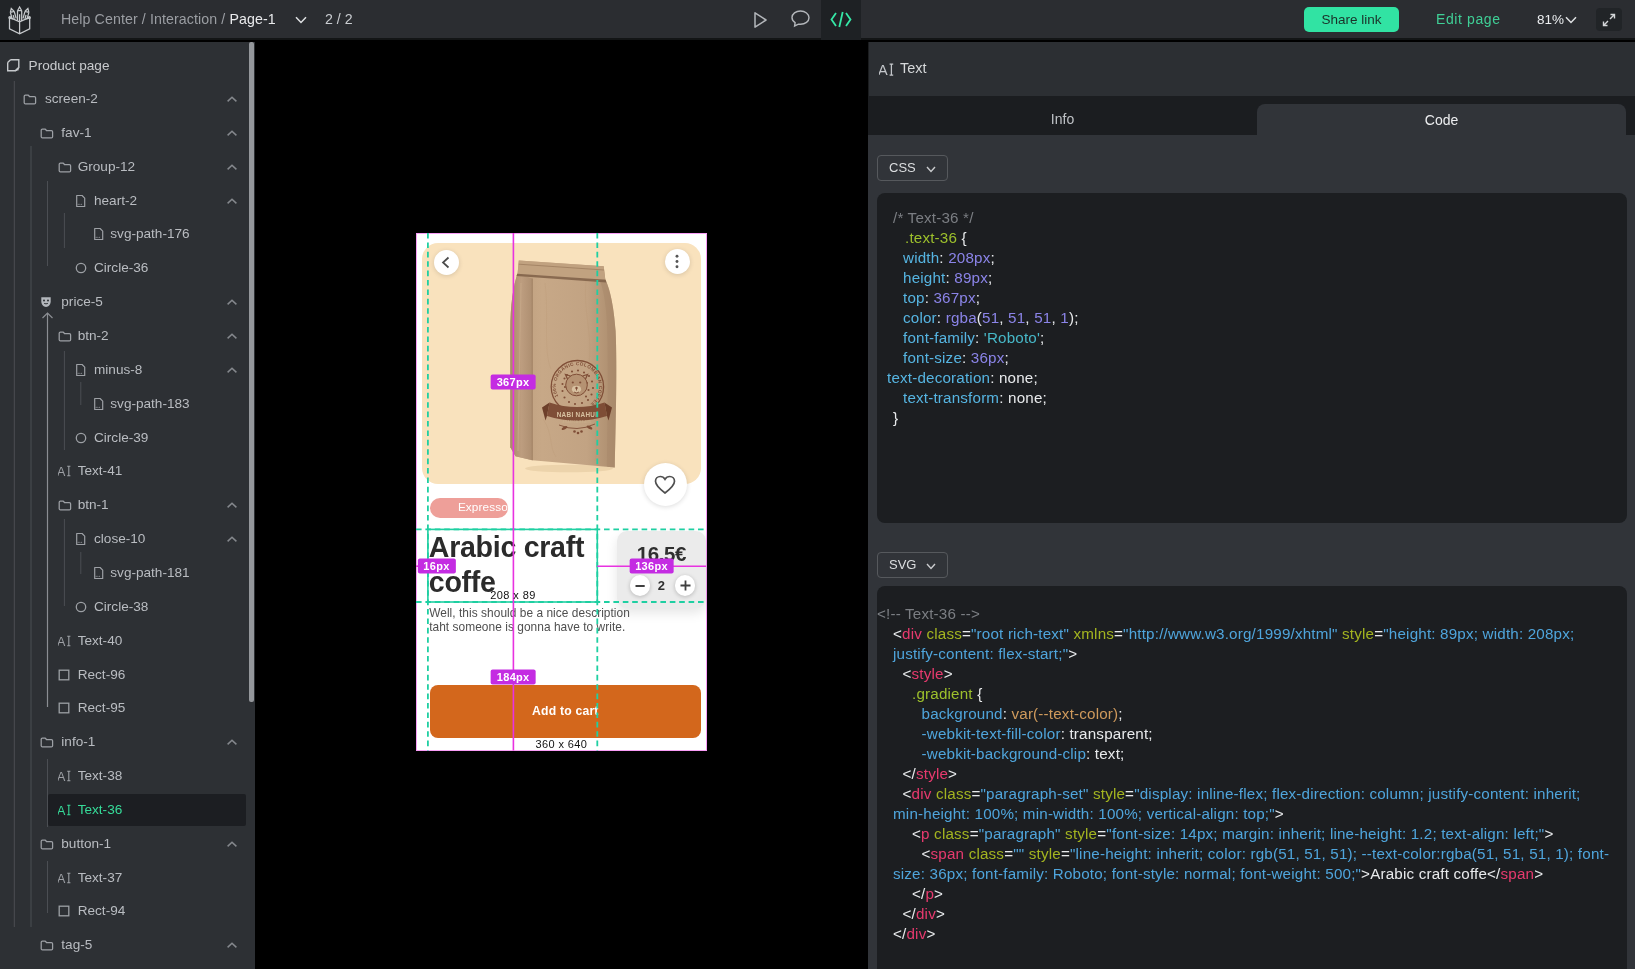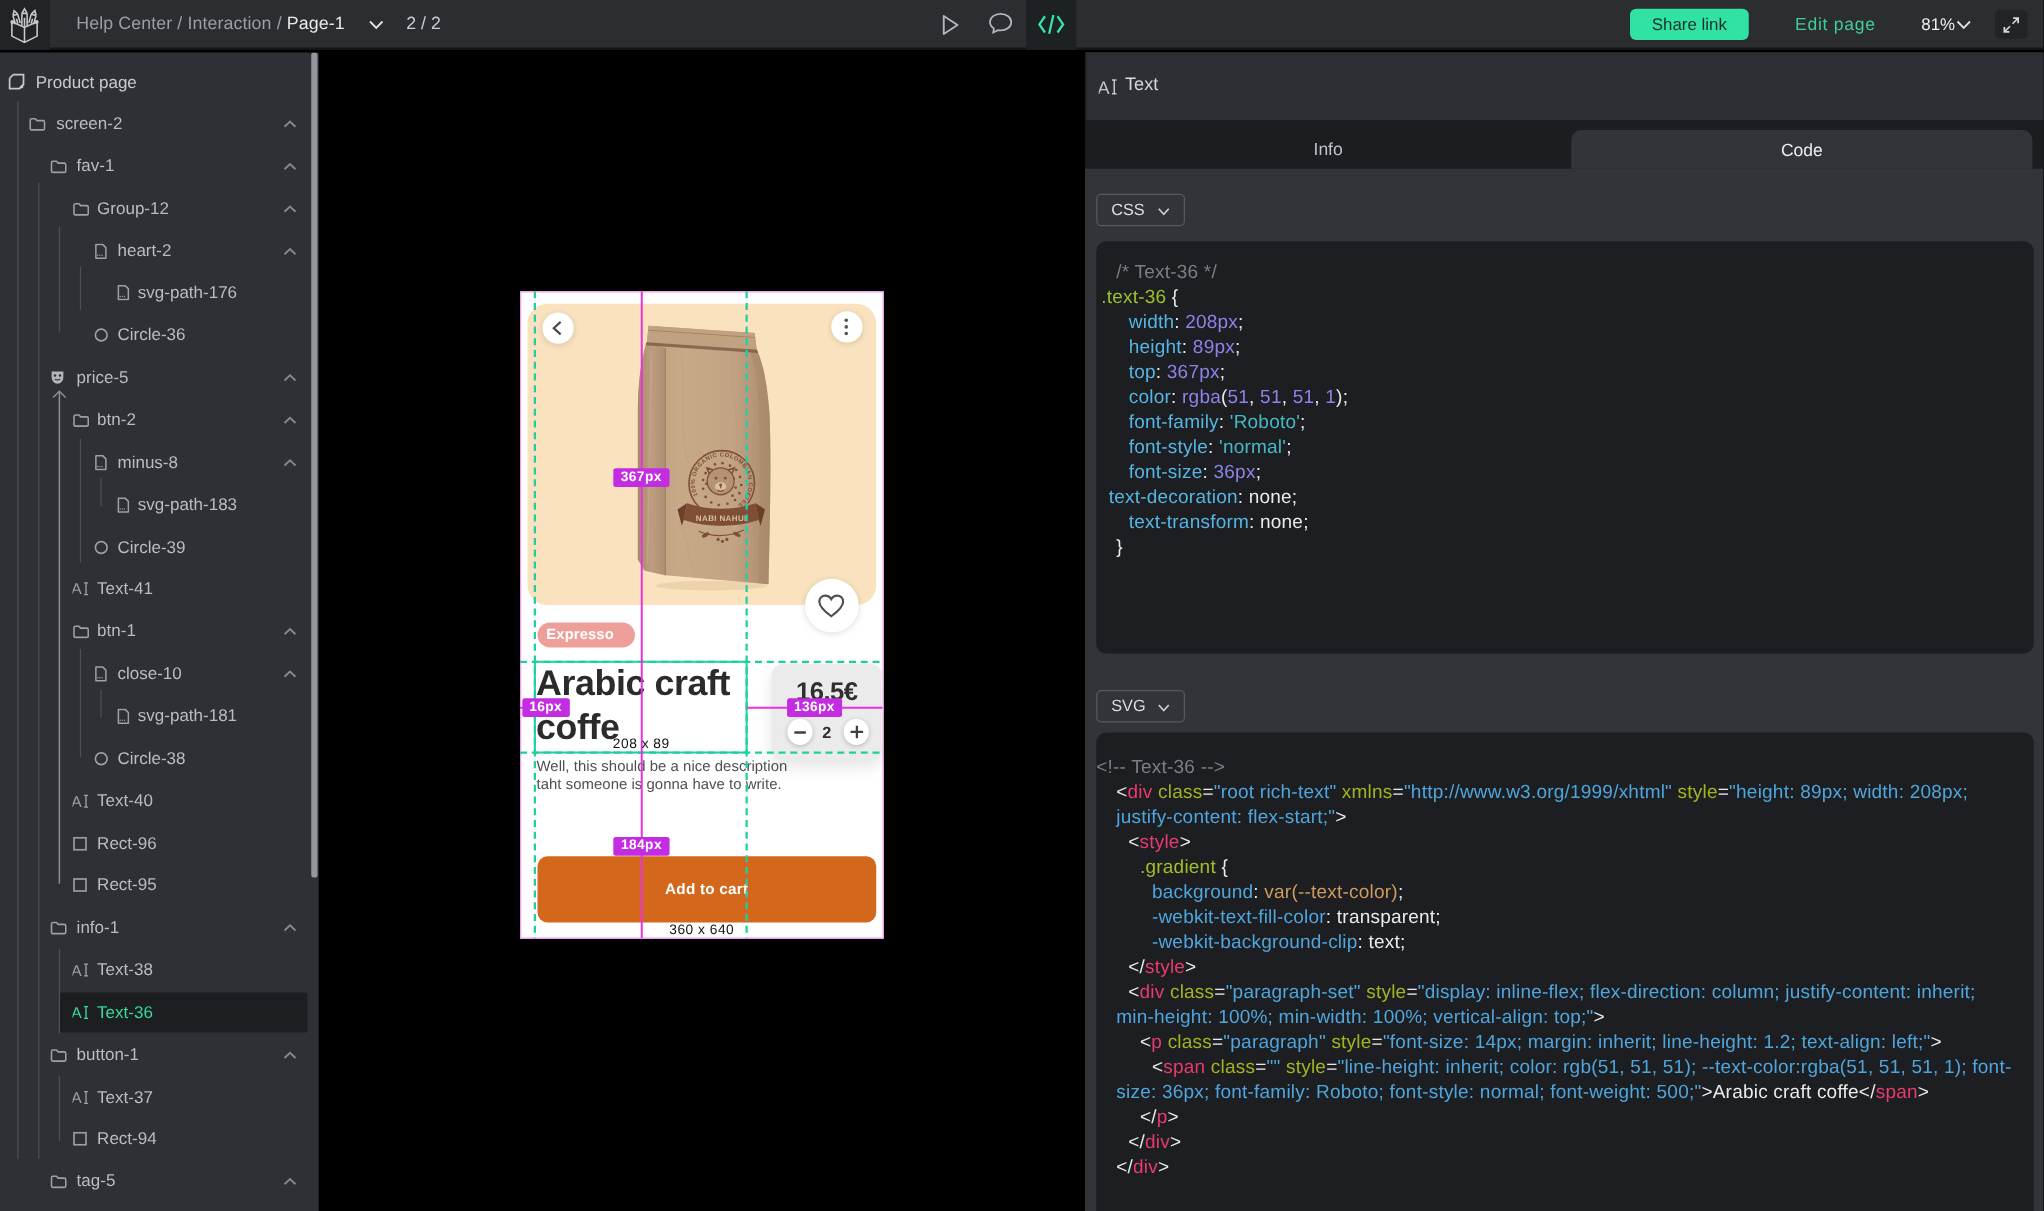--- a/index.html
+++ b/index.html
@@ -38,21 +38,21 @@
 .cc{color:#7b7e83}.cg{color:#9dc02c}.cb{color:#4fa5dc}.cb2{color:#56b5e2}
 .cp{color:#8b84e8}.cs{color:#47b8c8}.ct{color:#e73a6e}.co{color:#a3b420}.cor{color:#cf9a5c}
 
 #phone{position:absolute;left:415.5px;top:232.8px;width:291px;height:518px;background:#fff;border:1.5px solid #f89df6}
 .ph{position:absolute}
 #cream{left:5.3px;top:9.5px;width:279px;height:241px;border-radius:16px;background:#f9e2bd}
 .wcirc{background:#fff;border-radius:50%;box-shadow:0 1px 5px rgba(0,0,0,.14)}
 #backb{left:17.3px;top:16px;width:25px;height:25px}
 #menub{left:248.3px;top:15.7px;width:25px;height:25px}
 #heartb{left:227.3px;top:229.5px;width:43px;height:43px}
-#pill{left:13.6px;top:264.7px;width:77.8px;height:19.5px;border-radius:10px;background:#ee9f99;color:#fff;font-size:11.8px;font-weight:bold;text-align:left;padding-left:7px;line-height:19.5px;letter-spacing:.1px}
+#pill{left:13.6px;top:264.7px;width:77.8px;height:19.5px;border-radius:10px;background:#ee9f99;color:#fff;font-size:11.8px;font-weight:normal;text-align:right;padding-left:7px;line-height:19.5px;letter-spacing:.1px}
 #title{left:12.3px;top:295.9px;width:180px;font-size:28.6px;font-weight:bold;line-height:35.6px;color:#2b2b2b;letter-spacing:-.3px}
 #pcard{left:200.1px;top:296.8px;width:89.7px;height:77.2px;border-radius:10px;background:#ebebeb;box-shadow:0 5px 12px rgba(0,0,0,.10)}
 #price{position:absolute;left:0;top:11.5px;width:100%;text-align:center;font-size:20.5px;font-weight:bold;color:#2f2f2f;letter-spacing:-.4px}
 .stepc{position:absolute;top:44.8px;width:20.4px;height:20.4px;background:#fff;border-radius:50%;box-shadow:0 1px 4px rgba(0,0,0,.22)}
 #qty{position:absolute;left:0;top:45px;width:100%;text-align:center;font-size:13px;font-weight:bold;color:#2e2e2e;line-height:19.4px}
 #desc{left:12.7px;top:372.6px;font-size:11.9px;line-height:14px;color:#4f4f4f;letter-spacing:.05px}
 #cartbtn{left:13.1px;top:451.7px;width:271.5px;height:52.7px;border-radius:8px;background:#d3671c;color:#fff;font-size:12.2px;font-weight:bold;text-align:center;line-height:52.7px;letter-spacing:.2px}
 
 .mlab{position:absolute;background:#c42ce2;color:#fff;font-size:11px;font-weight:bold;height:15px;line-height:15px;padding:0 6px;border-radius:2px;transform:translate(-50%,-50%);letter-spacing:.3px}
 .dlab{position:absolute;color:#111;font-size:11px;transform:translate(-50%,-50%);letter-spacing:.4px}
@@ -505,27 +505,26 @@
         <div id="tabcode">Code</div>
       </div>
       <div class="sel" style="top:113px">
         <span>CSS</span>
         <svg class="abs" style="left:48px;top:10px" width="10" height="7" viewBox="0 0 10 7" fill="none">
           <path d="M1 1 5 5.4 9 1" stroke="#caccce" stroke-width="1.4"></path>
         </svg>
       </div>
       <div class="codeblk" style="top:151px;height:330px;padding-top:15px">
         <div class="cl" style="padding-left:16.0px"><span class="cc">/* Text-36 */</span></div>
-        <div class="cl" style="padding-left:4px"><span class="cg">.text-36</span><span class="cw"> {</span></div>
+        <div class="cl" style="padding-left:28px"><span class="cg">.text-36</span><span class="cw"> {</span></div>
         <div class="cl" style="padding-left:26.0px"><span class="cb2">width</span><span class="cw">: </span><span class="cp">208px</span><span class="cw">;</span></div>
         <div class="cl" style="padding-left:26.0px"><span class="cb2">height</span><span class="cw">: </span><span class="cp">89px</span><span class="cw">;</span></div>
         <div class="cl" style="padding-left:26.0px"><span class="cb2">top</span><span class="cw">: </span><span class="cp">367px</span><span class="cw">;</span></div>
         <div class="cl" style="padding-left:26.0px"><span class="cb2">color</span><span class="cw">: </span><span class="cp">rgba</span><span class="cw">(</span><span class="cp">51</span><span class="cw">, </span><span class="cp">51</span><span class="cw">, </span><span class="cp">51</span><span class="cw">, </span><span class="cp">1</span><span class="cw">);</span></div>
         <div class="cl" style="padding-left:26.0px"><span class="cb2">font-family</span><span class="cw">: </span><span class="cs">'Roboto'</span><span class="cw">;</span></div>
-        <div class="cl" style="padding-left:26.0px"><span class="cb2">font-style</span><span class="cw">: </span><span class="cs">'normal'</span><span class="cw">;</span></div>
         <div class="cl" style="padding-left:26.0px"><span class="cb2">font-size</span><span class="cw">: </span><span class="cp">36px</span><span class="cw">;</span></div>
         <div class="cl" style="padding-left:10px"><span class="cb2">text-decoration</span><span class="cw">: none;</span></div>
         <div class="cl" style="padding-left:26.0px"><span class="cb2">text-transform</span><span class="cw">: none;</span></div>
         <div class="cl" style="padding-left:16.0px"><span class="cw">}</span></div>
       </div>
       <div class="sel" style="top:510px">
         <span>SVG</span>
         <svg class="abs" style="left:48px;top:10px" width="10" height="7" viewBox="0 0 10 7" fill="none">
           <path d="M1 1 5 5.4 9 1" stroke="#caccce" stroke-width="1.4"></path>
         </svg>

